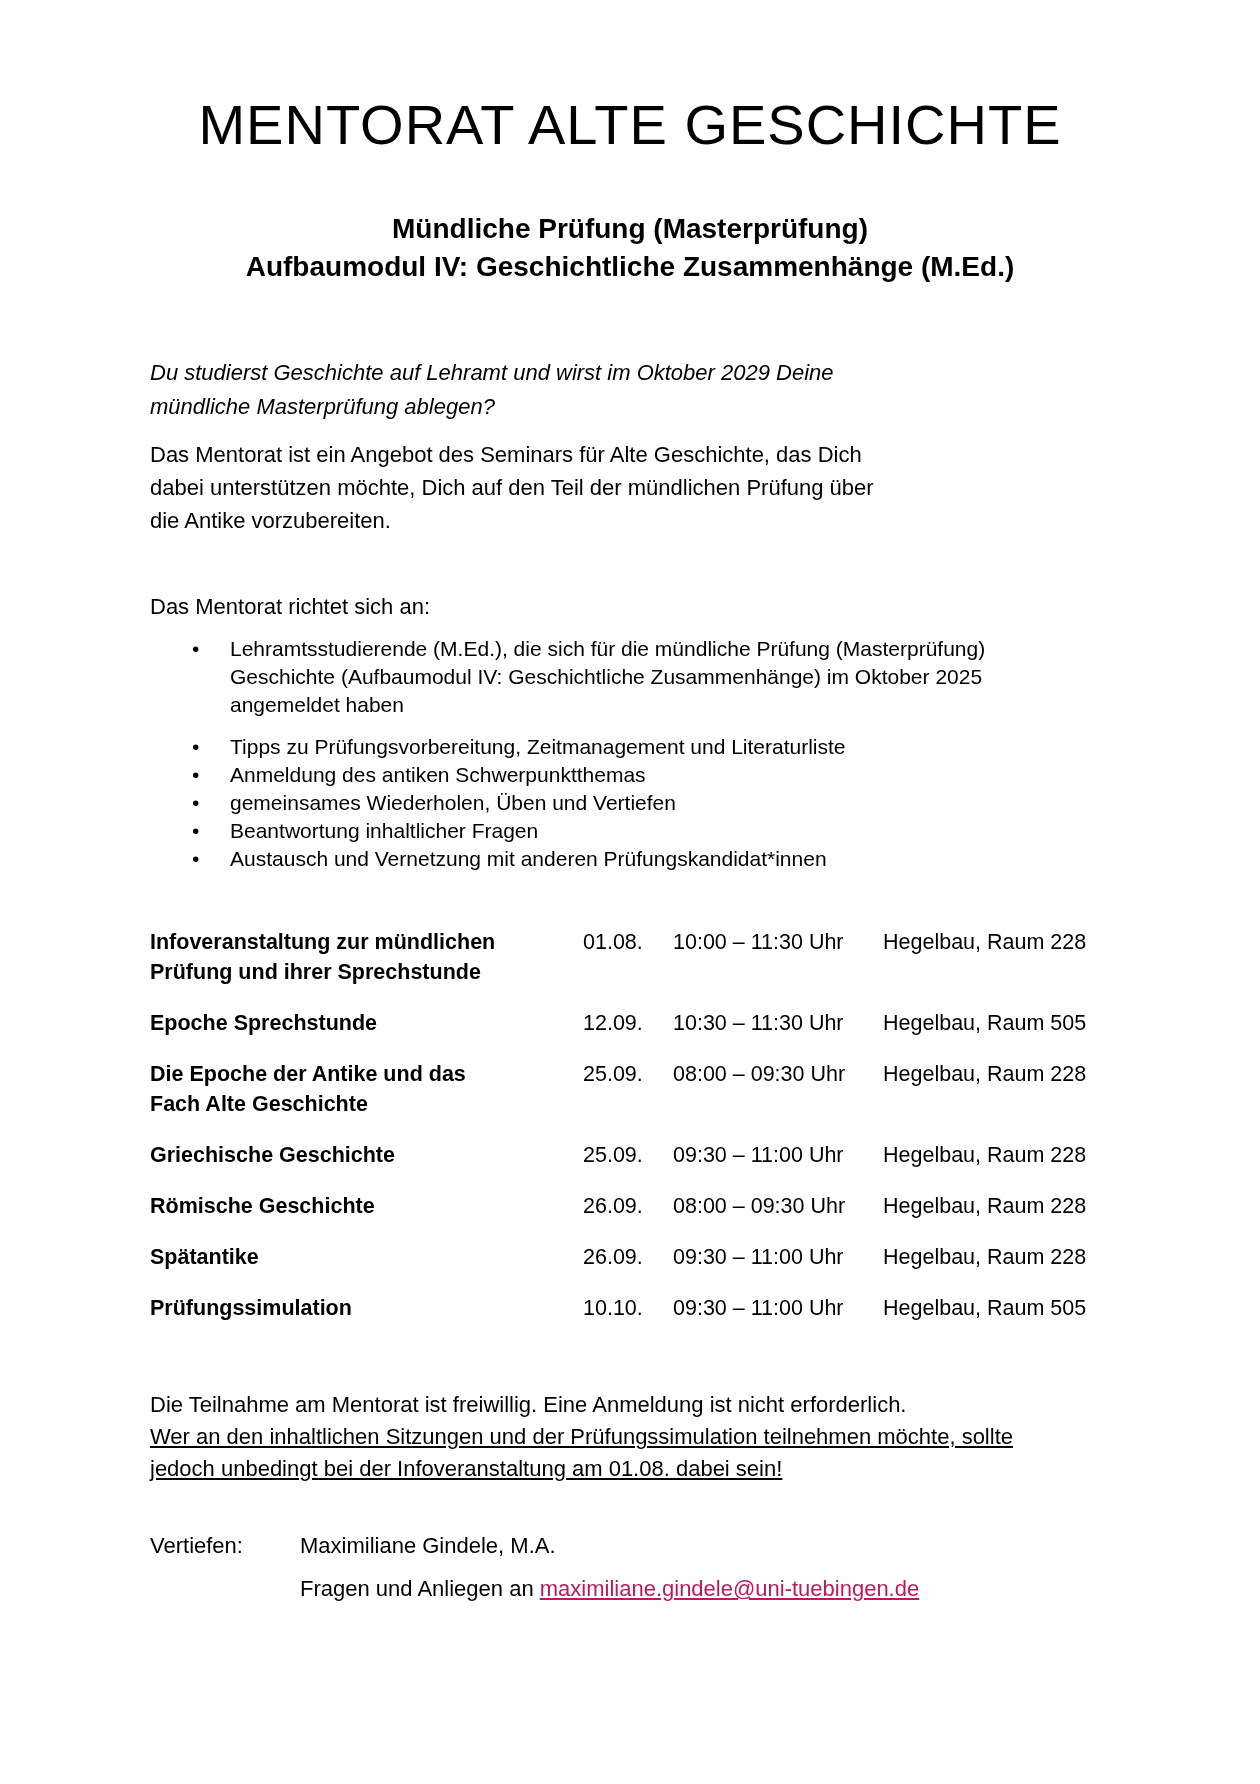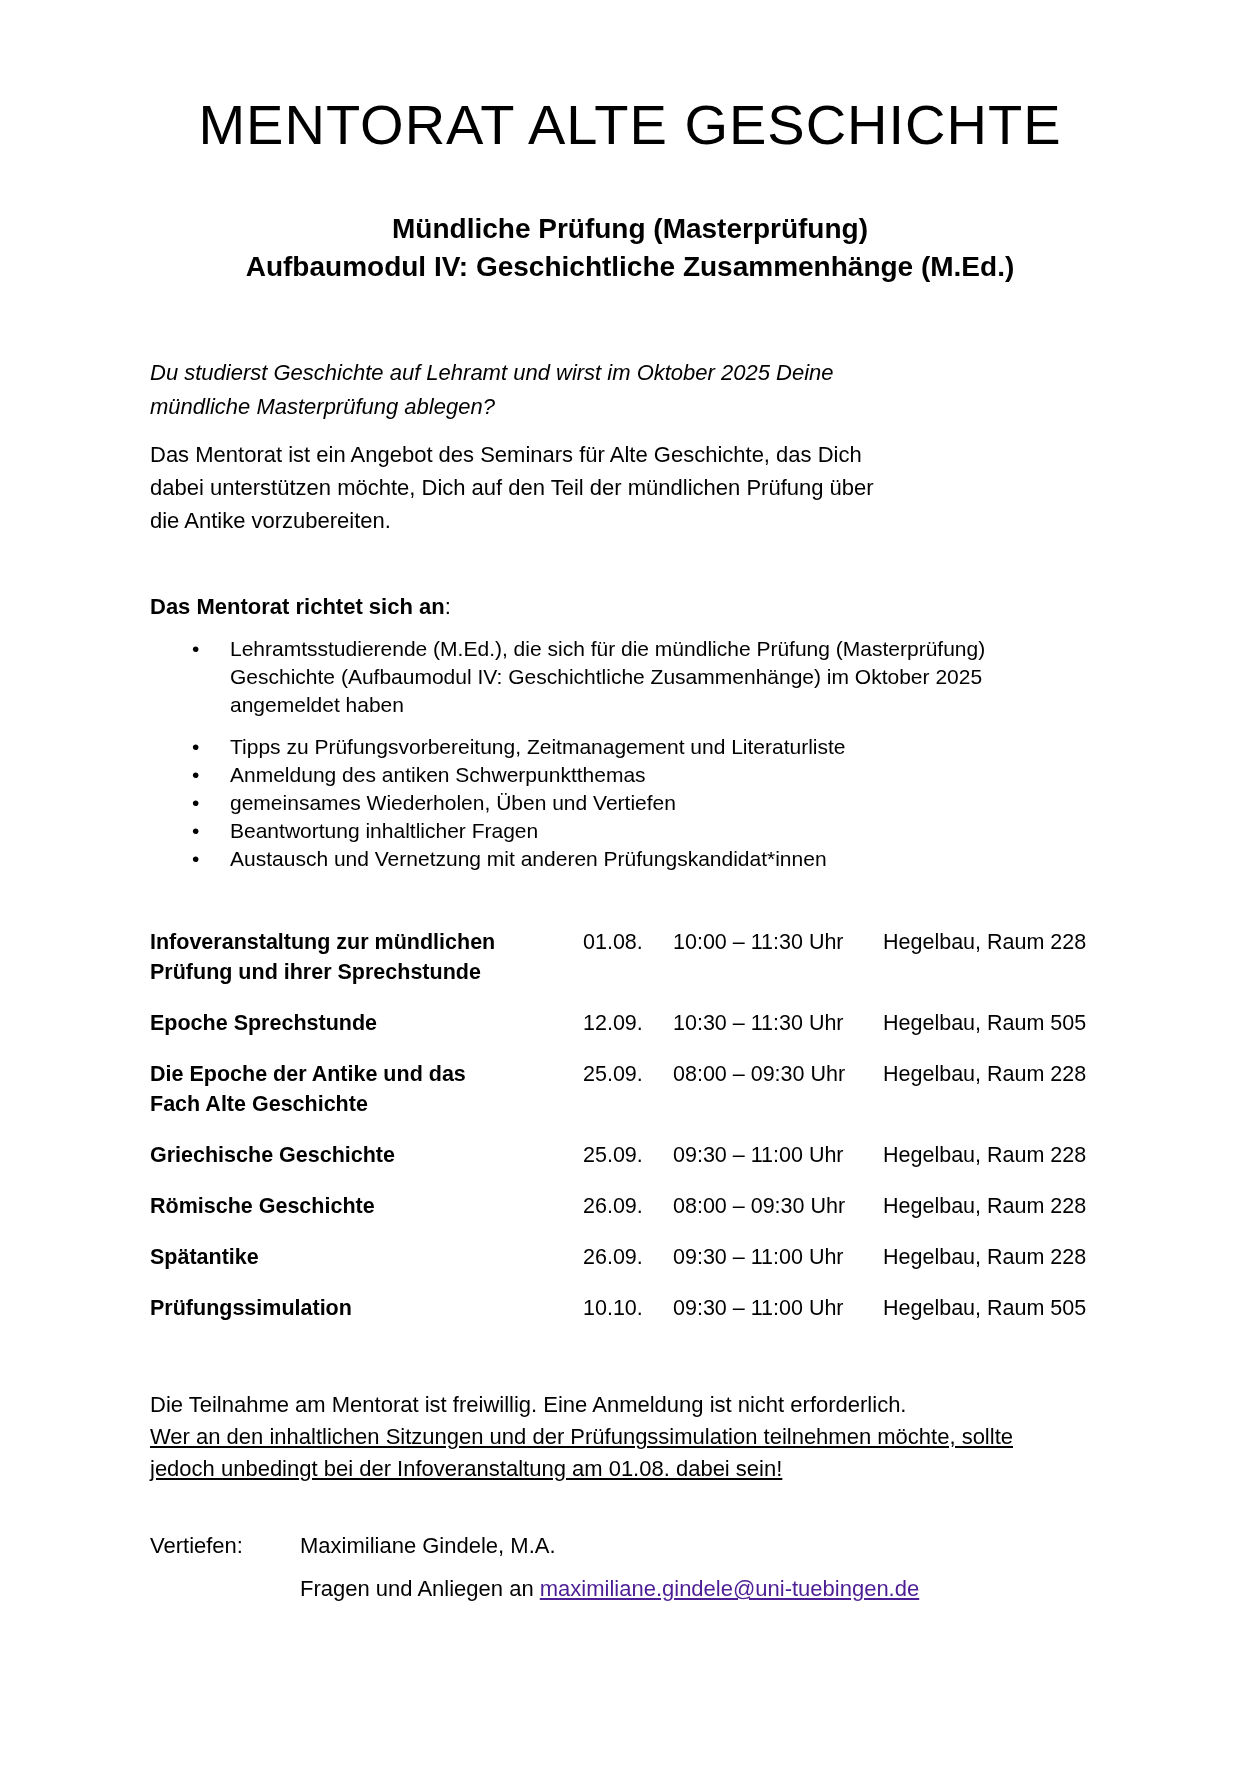--- a/index.html
+++ b/index.html
@@ -47,21 +47,21 @@
     margin: 14px 0 0 0;
     font-size: 22px;
     line-height: 33px;
     white-space: pre;
   }
   .section-heading {
     margin-top: 56px;
     font-size: 22px;
     line-height: 28px;
   }
-  .section-heading .hd { font-weight: bold; }
+  .section-heading .hd { font-weight: normal; }
   .bullets {
     list-style: none;
     margin: 14px 0 0 0;
     padding: 0;
     font-size: 21px;
     line-height: 28px;
   }
   .bullets li {
     position: relative;
     padding-left: 80px;
@@ -92,38 +92,38 @@
   .note-underlined {
     display: block;
     text-decoration: underline;
     white-space: pre;
   }
   .mentor { margin-top: 46px; font-size: 22px; line-height: 30px; }
   .mentor-row { display: flex; }
   .mentor-label { width: 150px; }
   .contact-row { margin-top: 13px; margin-left: 150px; }
   .email-link {
-    color: #4c1d95;
+    color: #be185d;
     text-decoration: underline;
     cursor: pointer;
   }
 </style>
 </head>
 <body>
 
 <div class="page">
 
   <h1 class="doc-title">MENTORAT ALTE GESCHICHTE</h1>
 
   <div class="subtitle">
     <div>Mündliche Prüfung (Masterprüfung)</div>
     <div>Aufbaumodul IV: Geschichtliche Zusammenhänge (M.Ed.)</div>
   </div>
 
-  <p class="intro-question">Du studierst Geschichte auf Lehramt und wirst im Oktober 2025 Deine
+  <p class="intro-question">Du studierst Geschichte auf Lehramt und wirst im Oktober 2029 Deine
 mündliche Masterprüfung ablegen?</p>
 
   <p class="intro-paragraph">Das Mentorat ist ein Angebot des Seminars für Alte Geschichte, das Dich
 dabei unterstützen möchte, Dich auf den Teil der mündlichen Prüfung über
 die Antike vorzubereiten.</p>
 
   <div class="section-heading">
     <span class="hd">Das Mentorat richtet sich an</span><span>:</span>
   </div>
   <ul class="bullets">

